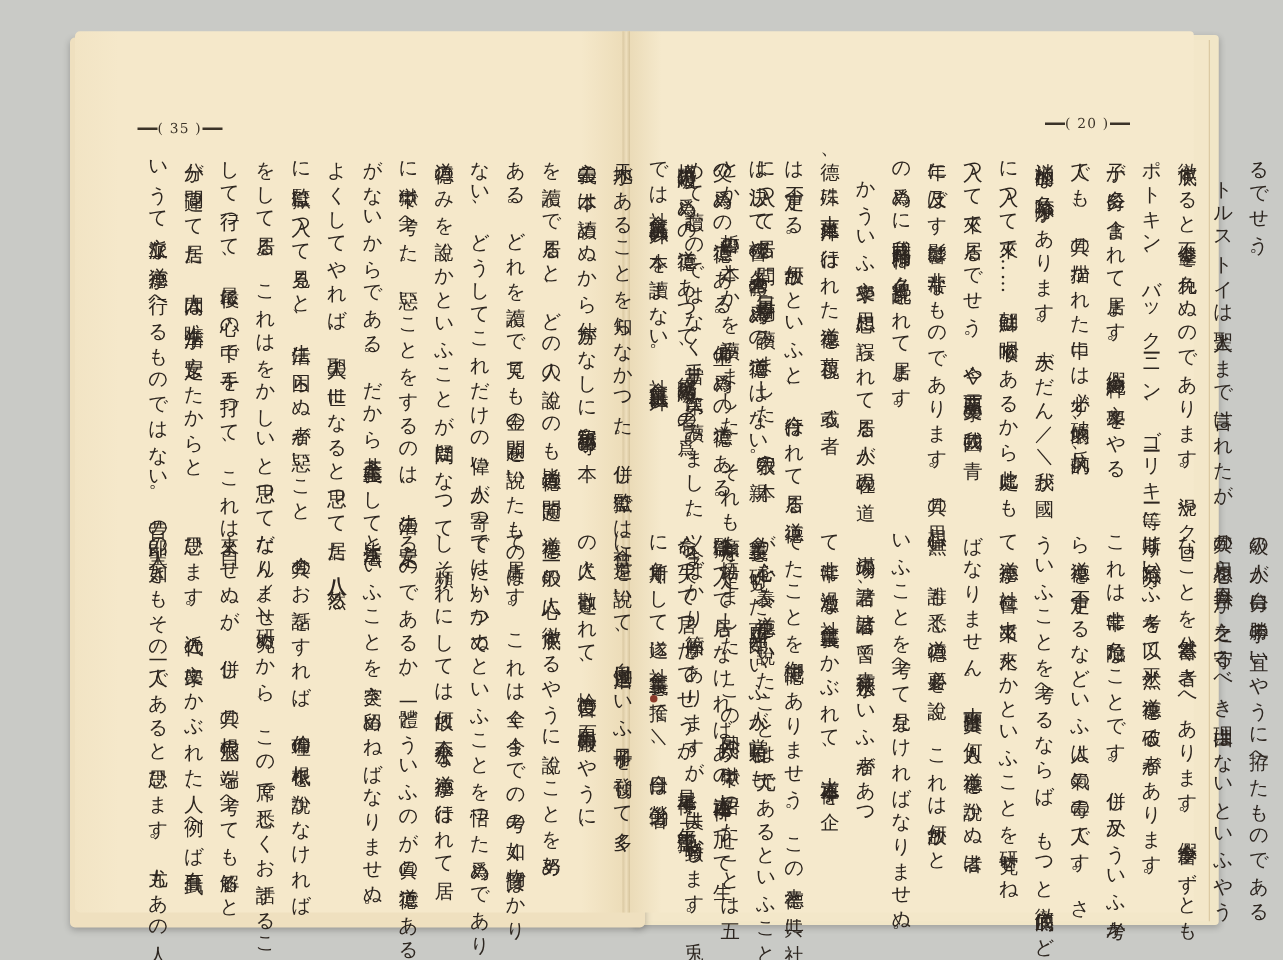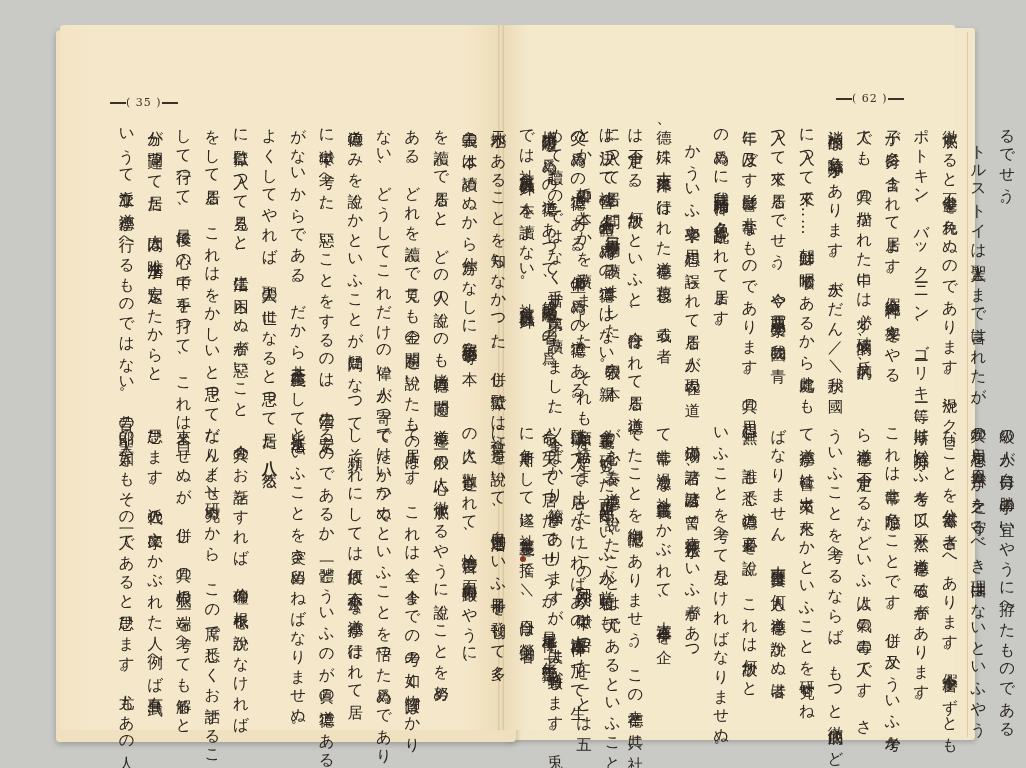--- a/index.html
+++ b/index.html
@@ -69,21 +69,21 @@
   <div class="stack-l"></div>
 
   <div class="page page-left"></div>
   <div class="page page-right"></div>
   <div class="gutter"></div>
 
   <div class="page-num num-left">
     <span class="dash"></span><span>( 35 )</span><span class="dash"></span>
   </div>
   <div class="page-num num-right">
-    <span class="dash"></span><span>( 62 )</span><span class="dash"></span>
+    <span class="dash"></span><span>( 20 )</span><span class="dash"></span>
   </div>
 
   <div class="text-block lt">
       <span class="col">に入つて居る間に毎日書物を讀みました。宗敎の本</span>
       <span class="col">とか、哲學の本とかを讀みました。それも順序を定</span>
       <span class="col">めて讀むのではなく手當り次第に讀みました。今ま</span>
       <span class="col">では社會主義以外の本を讀まない。社會主義以外に</span>
       <span class="col">天地があることを知らなかつた。併し監獄では社會</span>
       <span class="col">主義の本は讀めぬから仕方がなしに宗敎哲學等の本</span>
       <span class="col">を讀んで居ると、どの人の說くのも皆道德の問題で</span>

